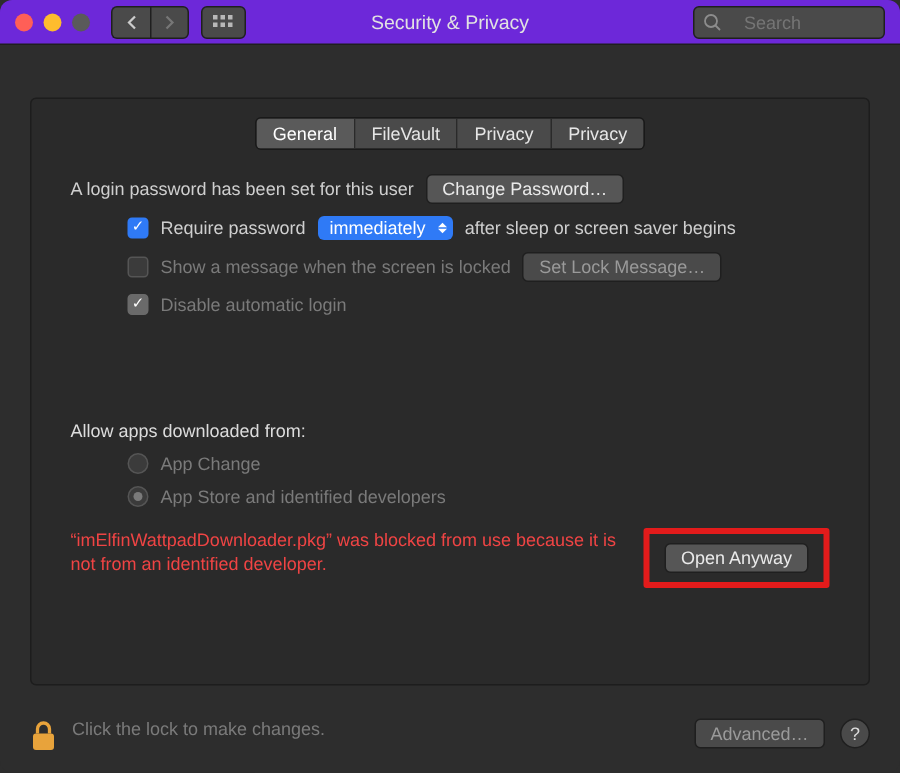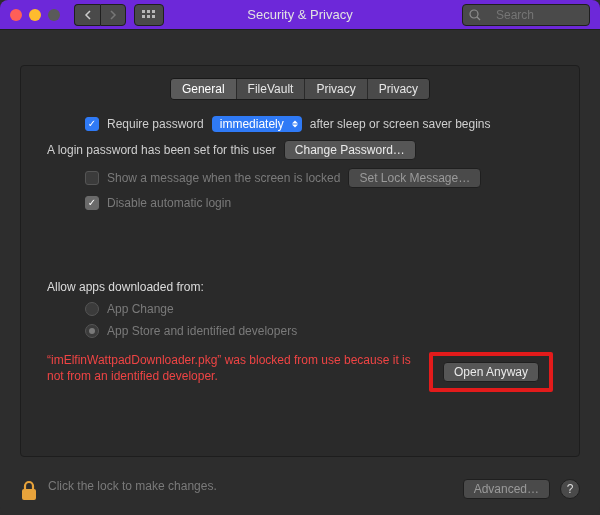--- a/index.html
+++ b/index.html
@@ -218,38 +218,38 @@
 
       <div class="tabs">
         <div class="tab active">General</div>
         <div class="tab">FileVault</div>
         <div class="tab">Privacy</div>
         <div class="tab">Privacy</div>
       </div>
 
       <div class="inner">
 
+        <div class="row">
+          <span>A login password has been set for this user</span>
+          <button class="btn">Change Password…</button>
+        </div>
+
         <div class="row sub">
           <span class="chk checked"></span>
           <span>Require password</span>
           <span class="select">
             <span>immediately</span>
             <span class="chev">
                 <span class="up"></span>
                 <span class="dn"></span>
               </span>
           </span>
           <span>after sleep or screen saver begins</span>
         </div>
 
-        <div class="row">
-          <span>A login password has been set for this user</span>
-          <button class="btn">Change Password…</button>
-        </div>
-
         <div class="row sub dim">
           <span class="chk"></span>
           <span>Show a message when the screen is locked</span>
           <button class="btn dim">Set Lock Message…</button>
         </div>
 
         <div class="row sub dim">
           <span class="chk checked" style="background:#6a6a6a;border-color:#6a6a6a"></span>
           <span>Disable automatic login</span>
         </div>

